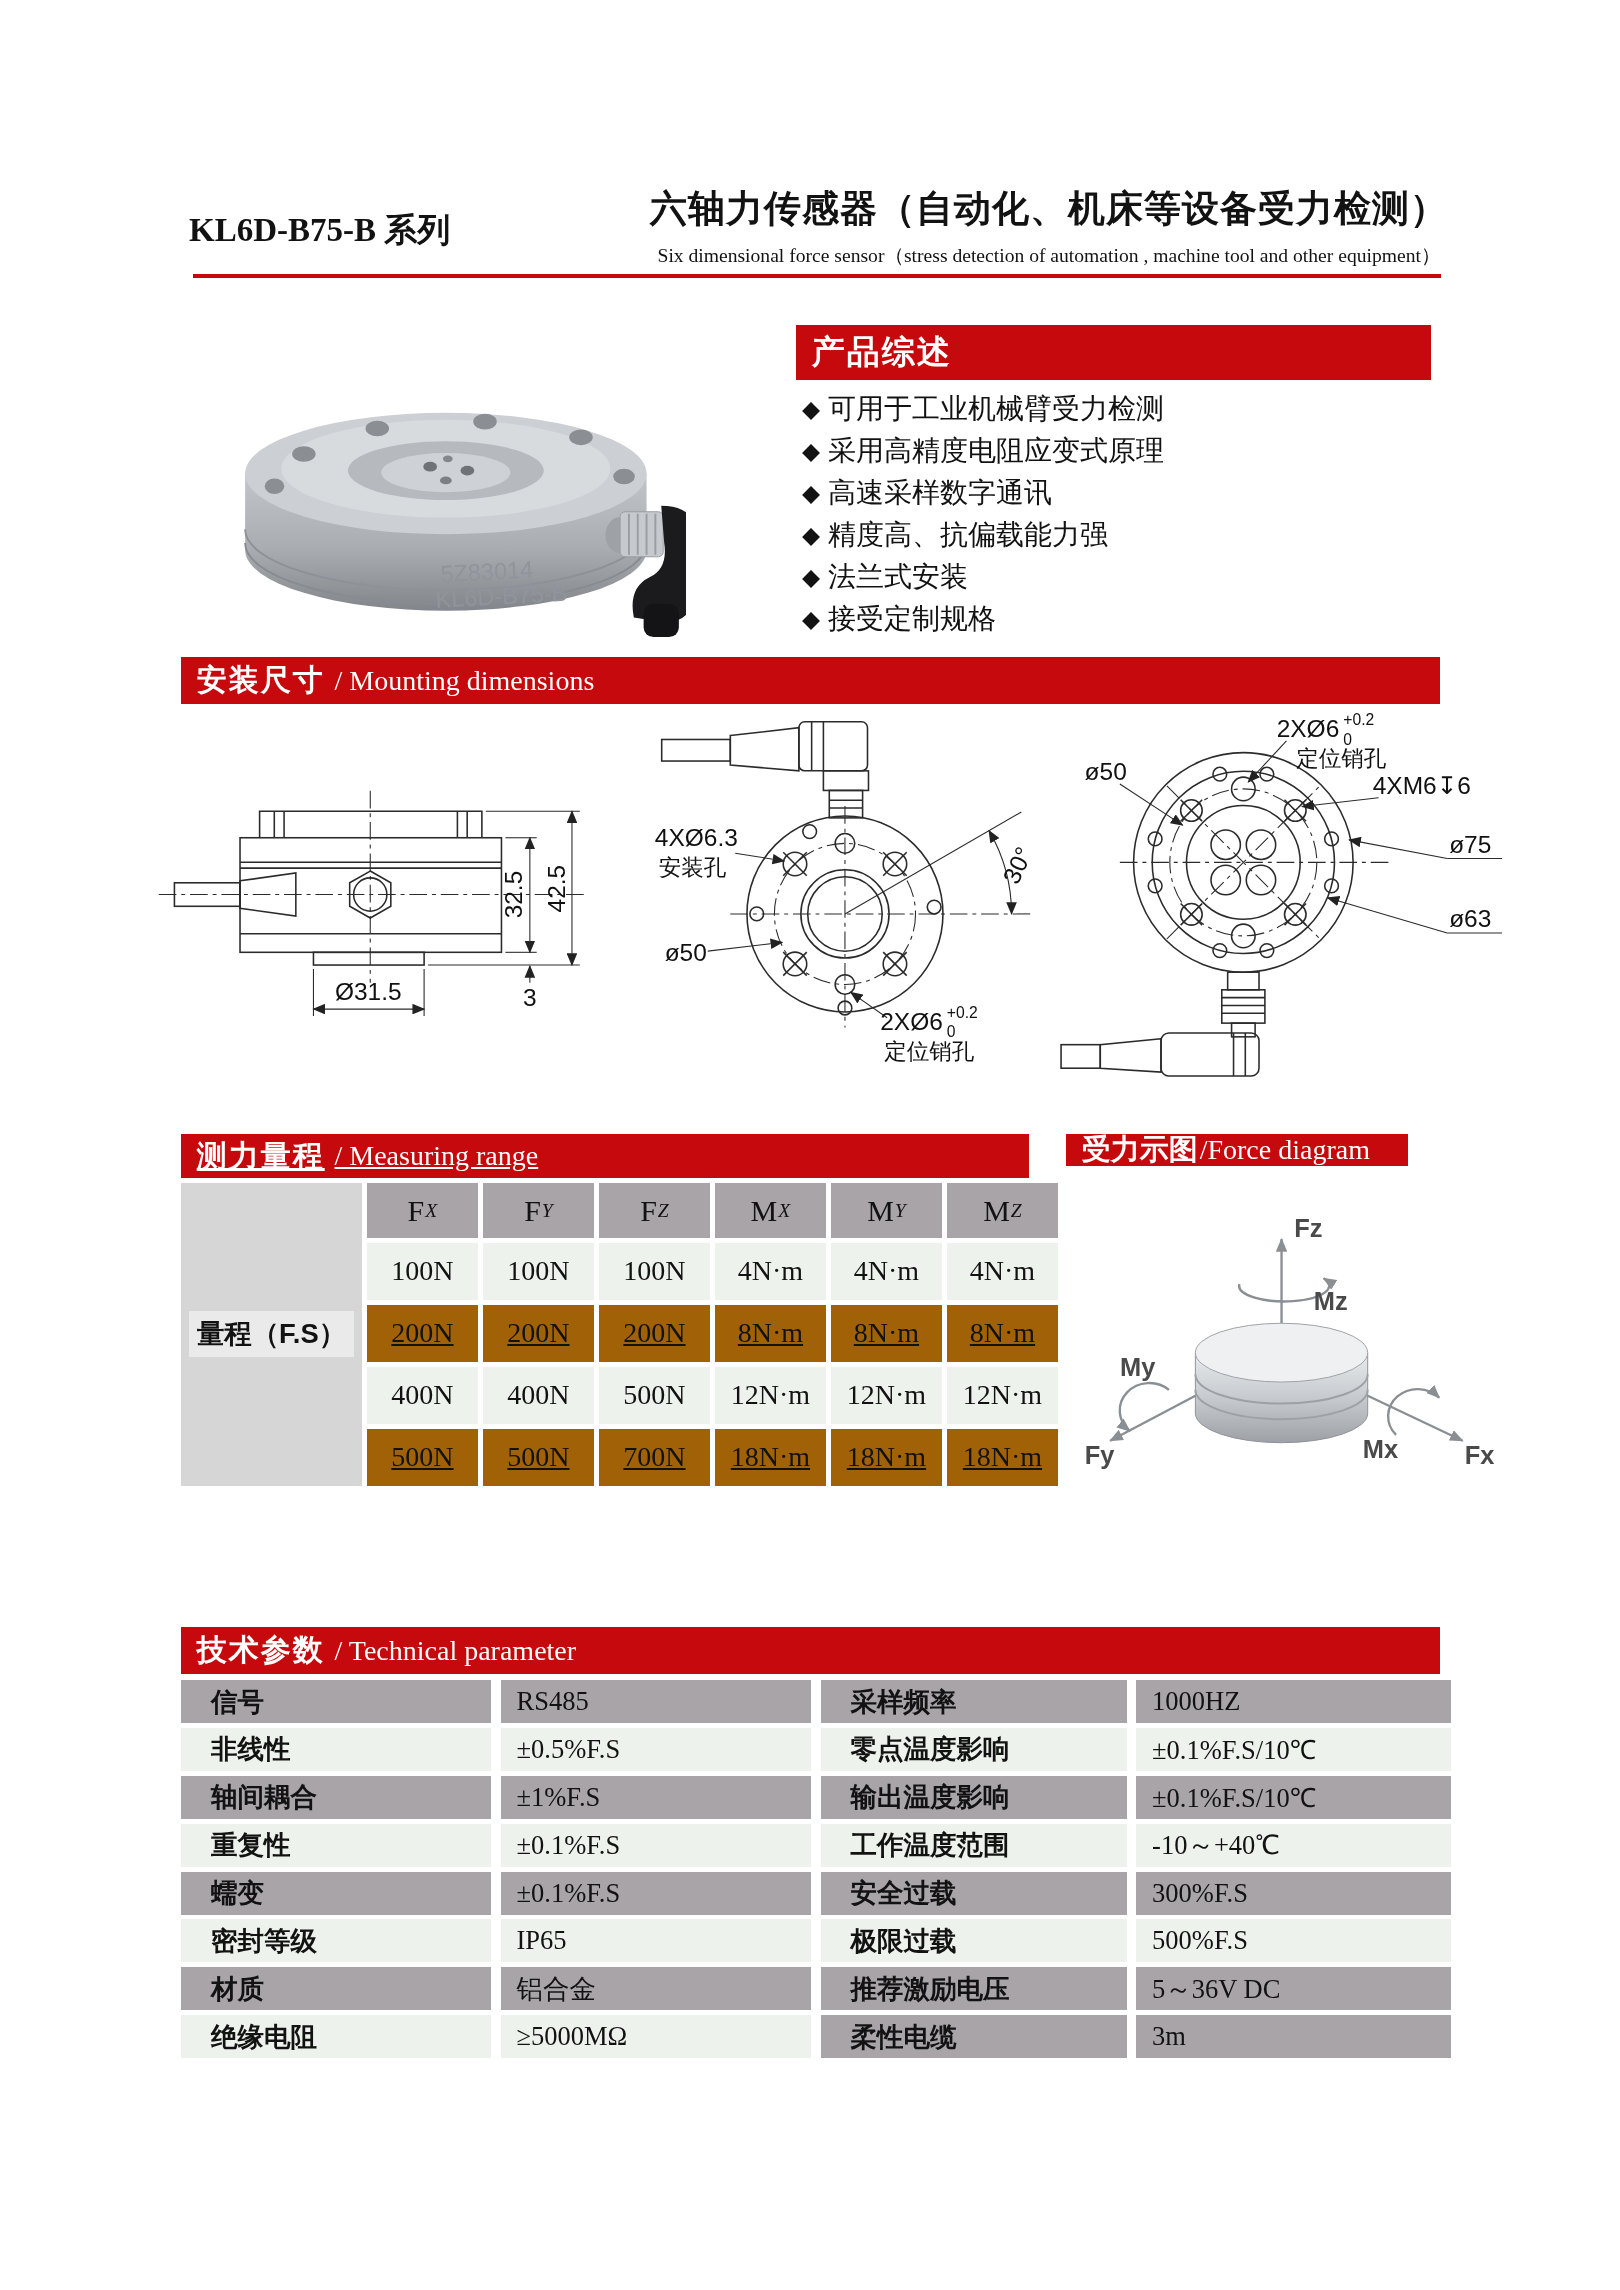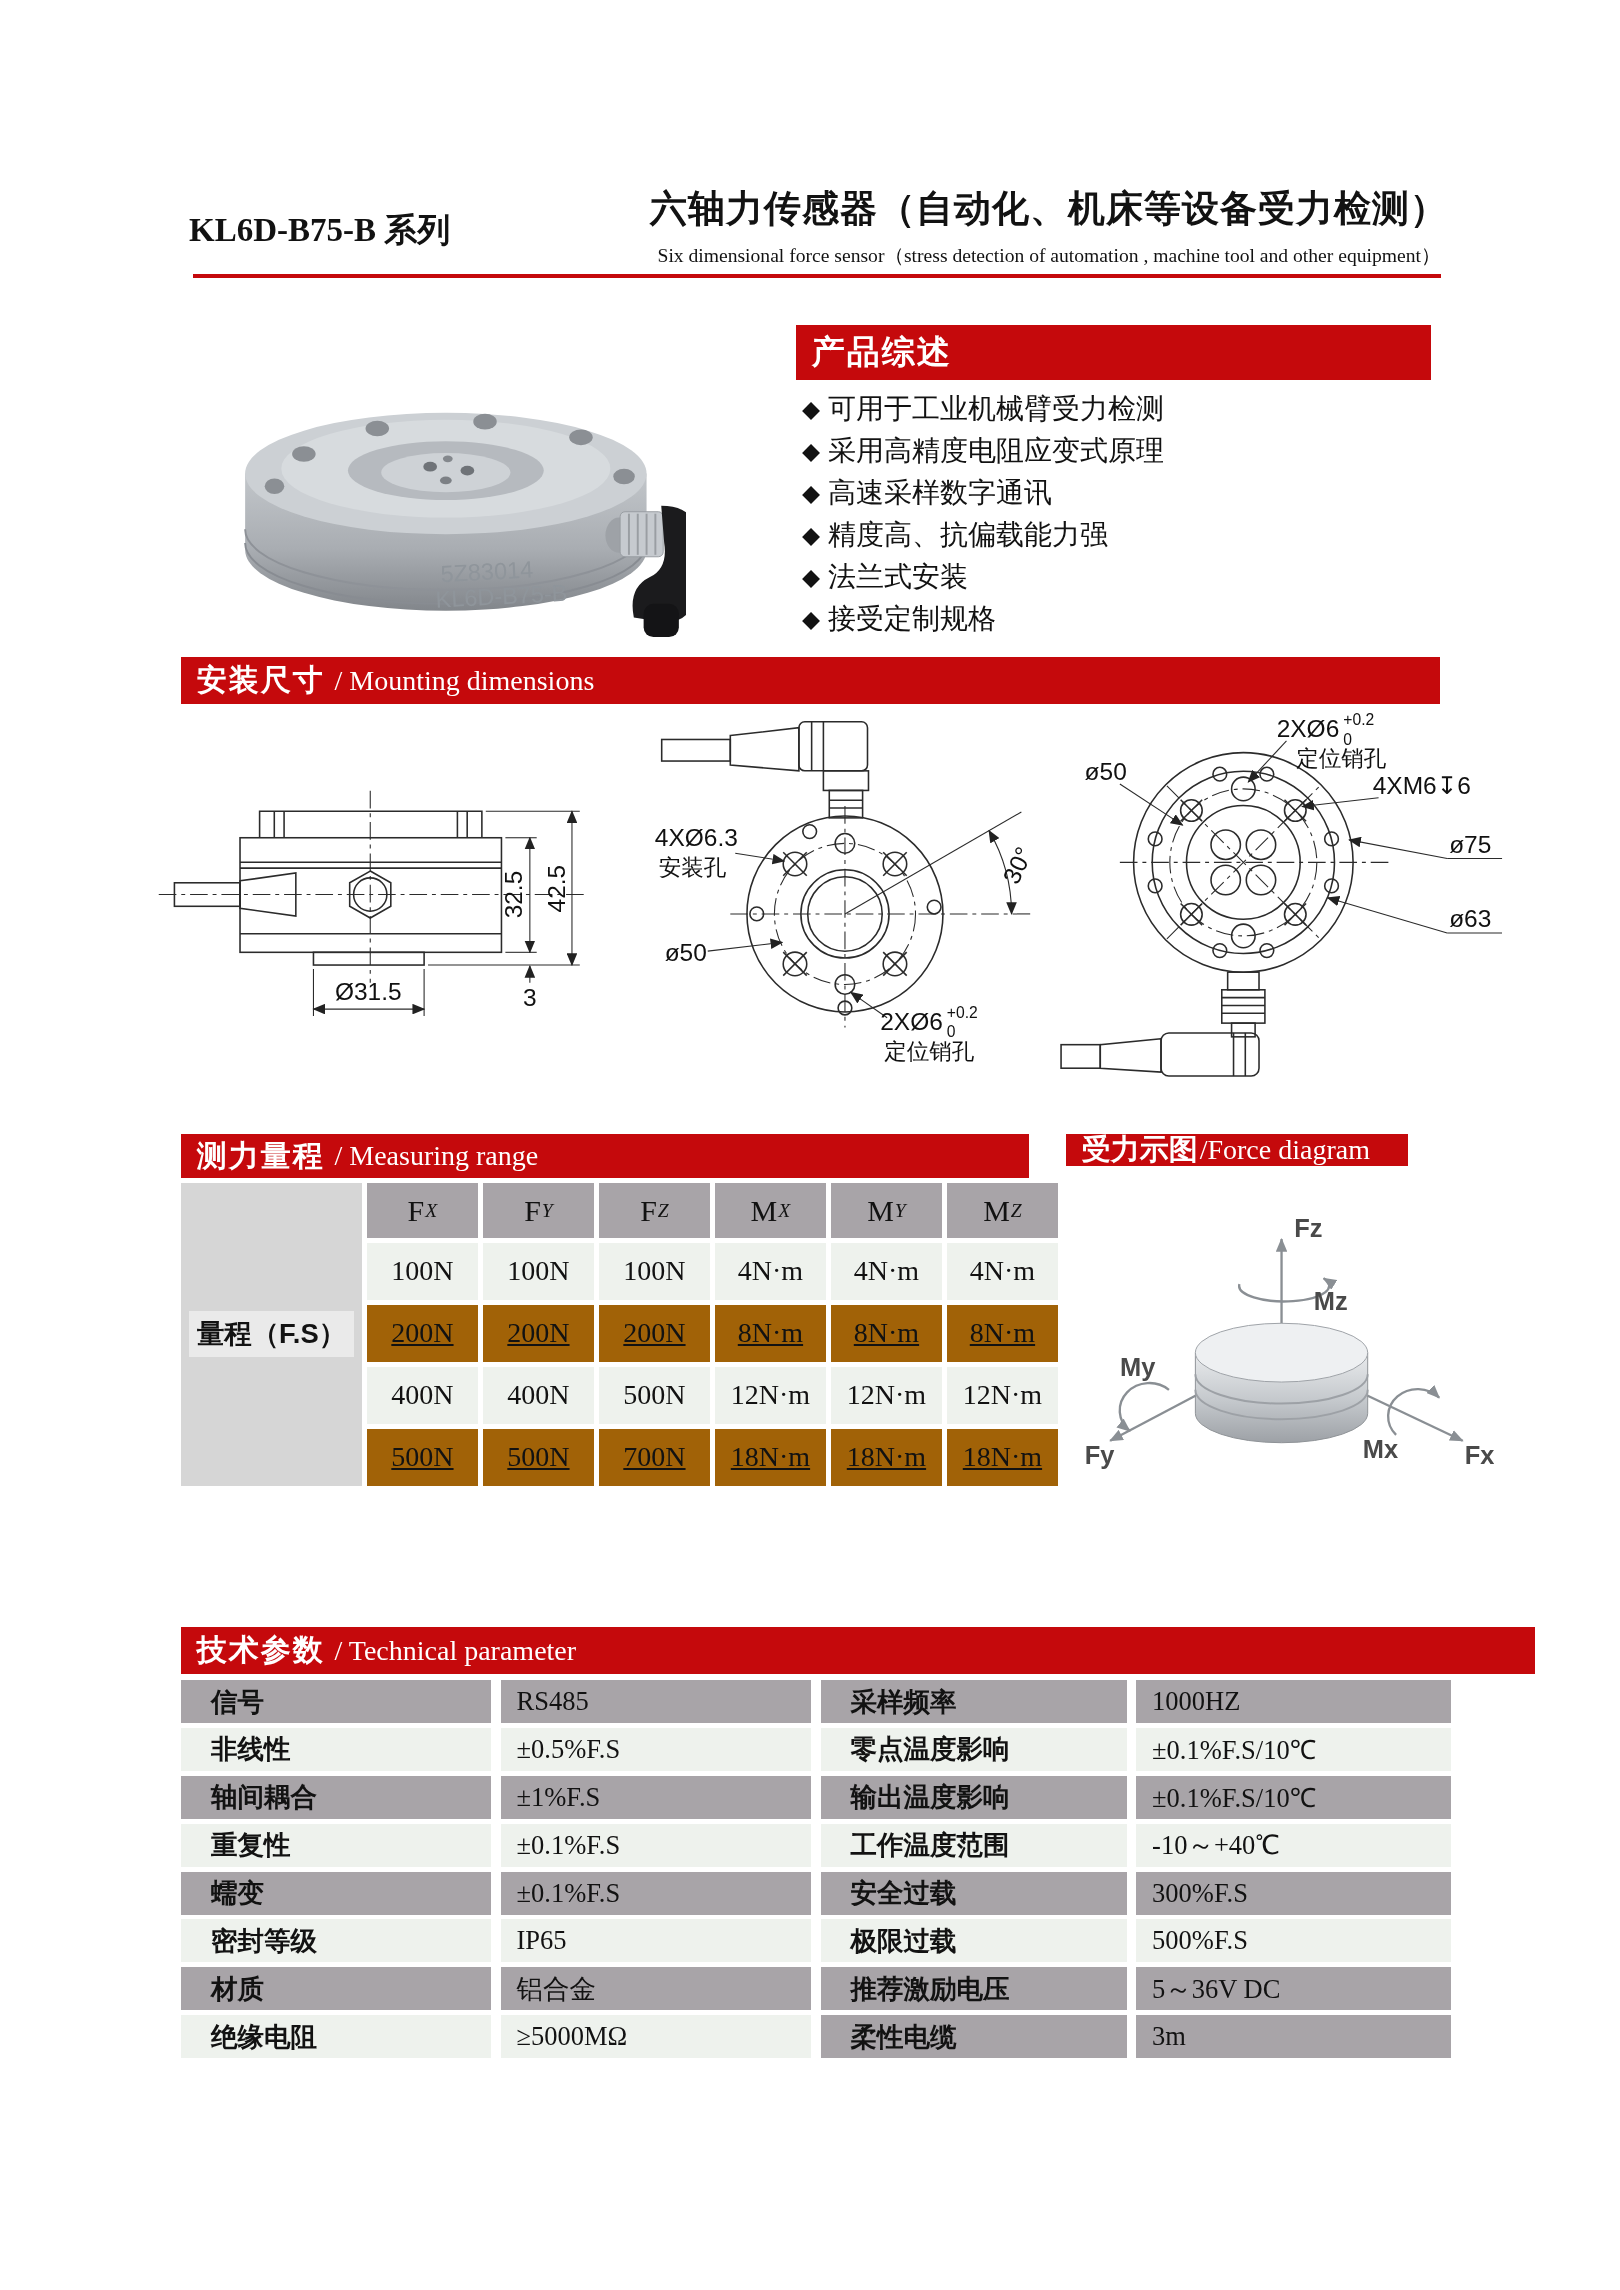--- a/index.html
+++ b/index.html
@@ -19,23 +19,23 @@
   .banner .en{font-family:"Liberation Serif",serif;font-size:28px;margin-left:9.8px;white-space:pre;}
   .banner.tight .en{margin-left:2px;}
 
   .ov-banner{left:796px;top:325px;width:635px;height:55px;}
   .ov-banner .zh{font-size:33px;}
   .bullets{left:802px;top:388px;width:647px;list-style:none;margin:0;padding:0;}
   .bullets li{display:flex;align-items:center;height:42px;font-size:28px;}
   .bullets .marker{font-size:23.5px;margin-right:7.8px;}
 
   .mount-banner{left:181px;top:657px;width:1259px;height:47px;}
-  .mr-banner{left:181px;top:1134px;width:848px;height:44px;}
+  .mr-banner{left:181px;top:1134px;width:848px;height:44px;text-decoration:underline;}
   .force-banner{left:1066px;top:1134px;width:342px;height:32px;}
-  .tech-banner{left:181px;top:1627px;width:1354px;height:47px;}
+  .tech-banner{left:181px;top:1627px;width:1259px;height:47px;}
 
   
   .mr-table{left:181px;top:1183px;width:877px;display:grid;
     grid-template-columns:181px repeat(6,1fr);
     grid-template-rows:55px 57px 57px 57px 57px;gap:4.9px;}
   .mr-rowlabel{grid-column:1;grid-row:1/6;background:#d6d6d6;display:flex;align-items:center;justify-content:center;}
   .mr-rowlabel span{background:#eaeaea;padding:4.9px 7.8px;font-weight:bold;font-size:27.4px;}
   .mr-h{background:#a8a4a8;display:flex;align-items:center;justify-content:center;
     font-family:"Liberation Serif",serif;font-size:30px;}
   .mr-h sub{font-style:italic;font-size:19.6px;margin-left:1px;}

